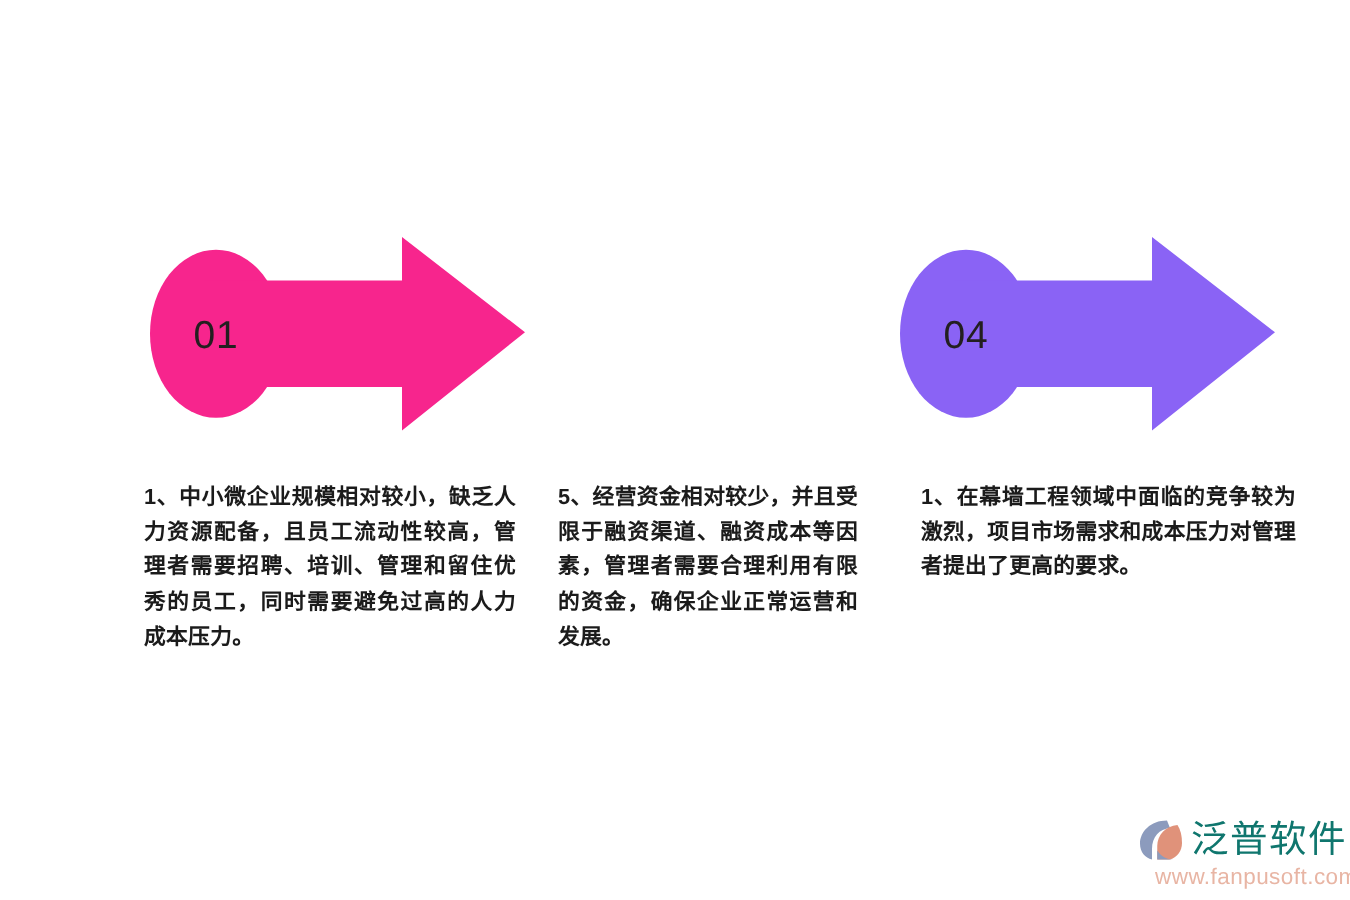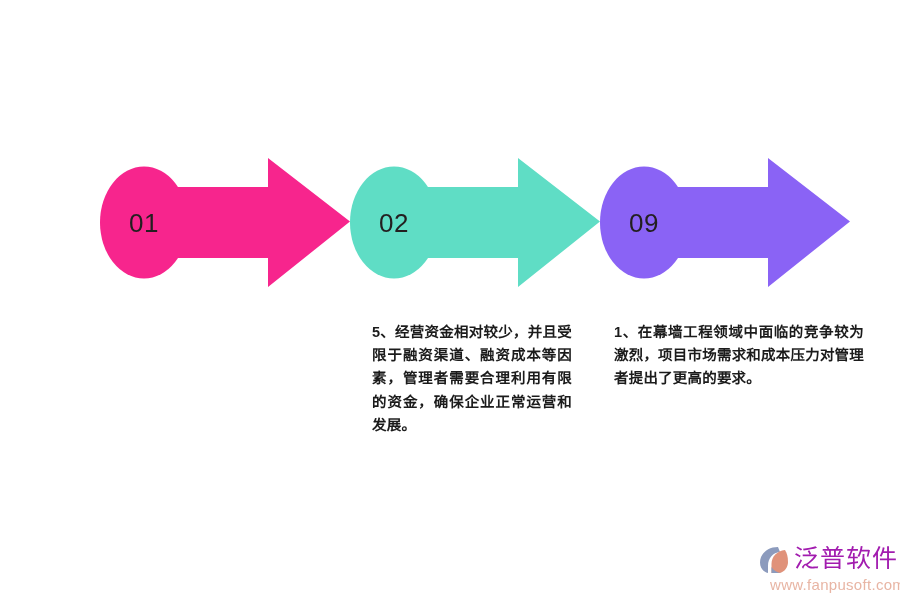--- a/index.html
+++ b/index.html
@@ -109,25 +109,25 @@
   }
   .wm-mark {
     width: 32px;
     height: 30px;
     flex: 0 0 32px;
   }
   .wm-brand {
     margin-left: 4px;
     font-size: 25px;
     font-weight: 400;
-    color: #a21caf;
+    color: #0f766e;
     letter-spacing: 1px;
     line-height: 1;
     white-space: nowrap;
-    font-family: Liberation Mono, monospace;
+    font-family: Liberation Sans, sans-serif;
   }
   .wm-url {
     position: absolute;
     left: 12px;
     top: 33px;
     font-family: Liberation Sans, sans-serif;
     font-size: 15px;
     color: #e8b5a4;
     letter-spacing: 0.3px;
     white-space: nowrap;
@@ -143,43 +143,35 @@
     <div class="step step-1">
       <svg viewBox="0 0 260 145" xmlns="http://www.w3.org/2000/svg">
         <g>
           <ellipse cx="48" cy="72.5" rx="44" ry="56" fill="#f7258d"></ellipse>
           <polygon points="40,37 172,37 172,8 254,71.5 172,137 172,108 40,108" fill="#f7258d"></polygon>
         </g>
       </svg>
       <div class="step-number">01</div>
     </div>
 
-    <div class="step step-2">
-      <svg viewBox="0 0 260 145" xmlns="http://www.w3.org/2000/svg">
-        <g>
-          <ellipse cx="48" cy="72.5" rx="44" ry="56" fill="#5fddc5"></ellipse>
-          <polygon points="40,37 172,37 172,8 254,71.5 172,137 172,108 40,108" fill="#5fddc5"></polygon>
-        </g>
-      </svg>
-      <div class="step-number">02</div>
-    </div>
 
     <div class="step step-3">
       <svg viewBox="0 0 260 145" xmlns="http://www.w3.org/2000/svg">
         <g>
           <ellipse cx="48" cy="72.5" rx="44" ry="56" fill="#8a63f5"></ellipse>
           <polygon points="40,37 172,37 172,8 254,71.5 172,137 172,108 40,108" fill="#8a63f5"></polygon>
         </g>
       </svg>
-      <div class="step-number">09</div>
+      <div class="step-number">04</div>
     </div>
 
   </div>
 
   <div class="desc-row">
+    <p class="desc desc-1">1、中小微企业规模相对较小，缺乏人力资源配备，且员工流动性较高，管理者需要招聘、培训、管理和留住优秀的员工，同时需要避免过高的人力成本压力。</p>
     <p class="desc desc-2">5、经营资金相对较少，并且受限于融资渠道、融资成本等因素，管理者需要合理利用有限的资金，确保企业正常运营和发展。</p>
     <p class="desc desc-3">1、在幕墙工程领域中面临的竞争较为激烈，项目市场需求和成本压力对管理者提出了更高的要求。</p>
   </div>
 
   <div class="watermark">
     <div class="wm-top">
       <svg class="wm-mark" viewBox="0 0 32 30" xmlns="http://www.w3.org/2000/svg">
         <path d="M20 2 C9 2 2 9.5 2 17.5 C2 23 5.5 27 10 28 L10 21 C10 13 15 7.5 22 7 Z" fill="#8c9bbd"></path>
         <path d="M27 5 C19 6 13.5 11.5 13.5 19 L13.5 28 L22 28 C27 26.5 30 22 30 17 C30 12 29 8 27 5 Z" fill="#e0927a"></path>
         <path d="M13.5 22 L13.5 28 L24 28 C20 28 16 26 13.5 22 Z" fill="#8c9bbd"></path>

